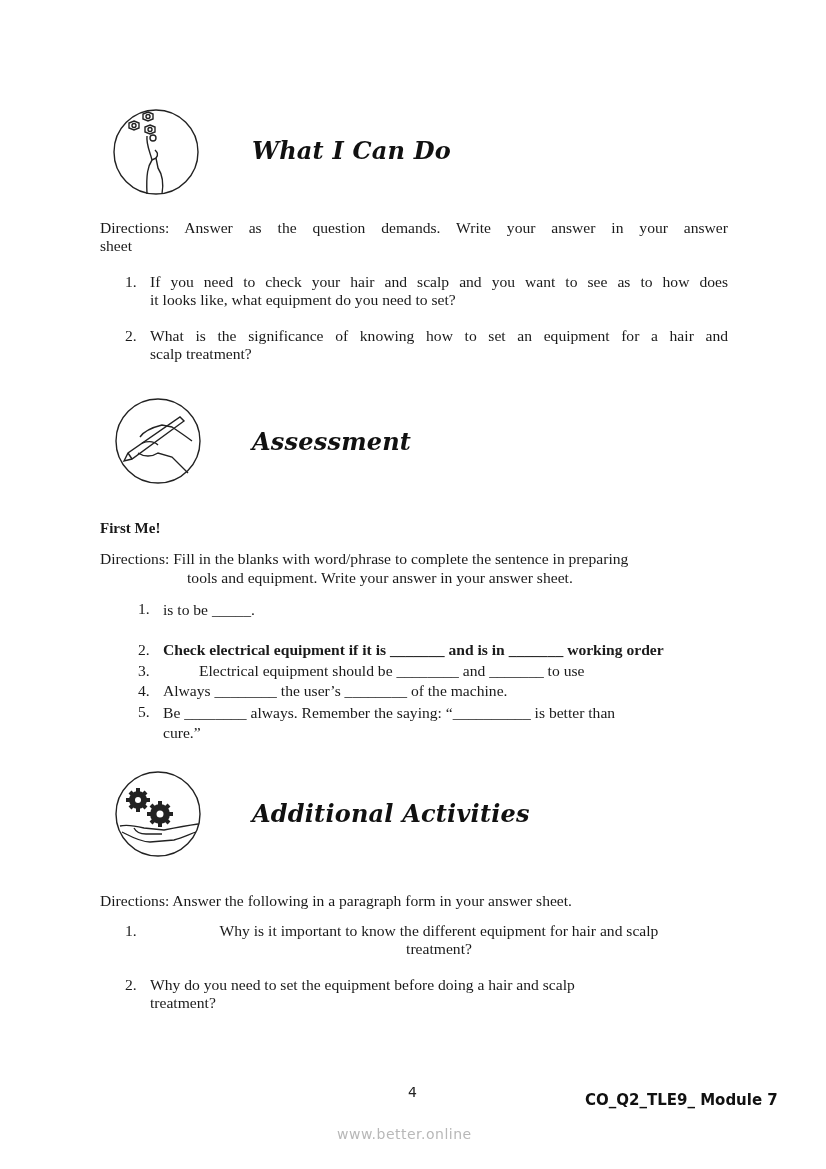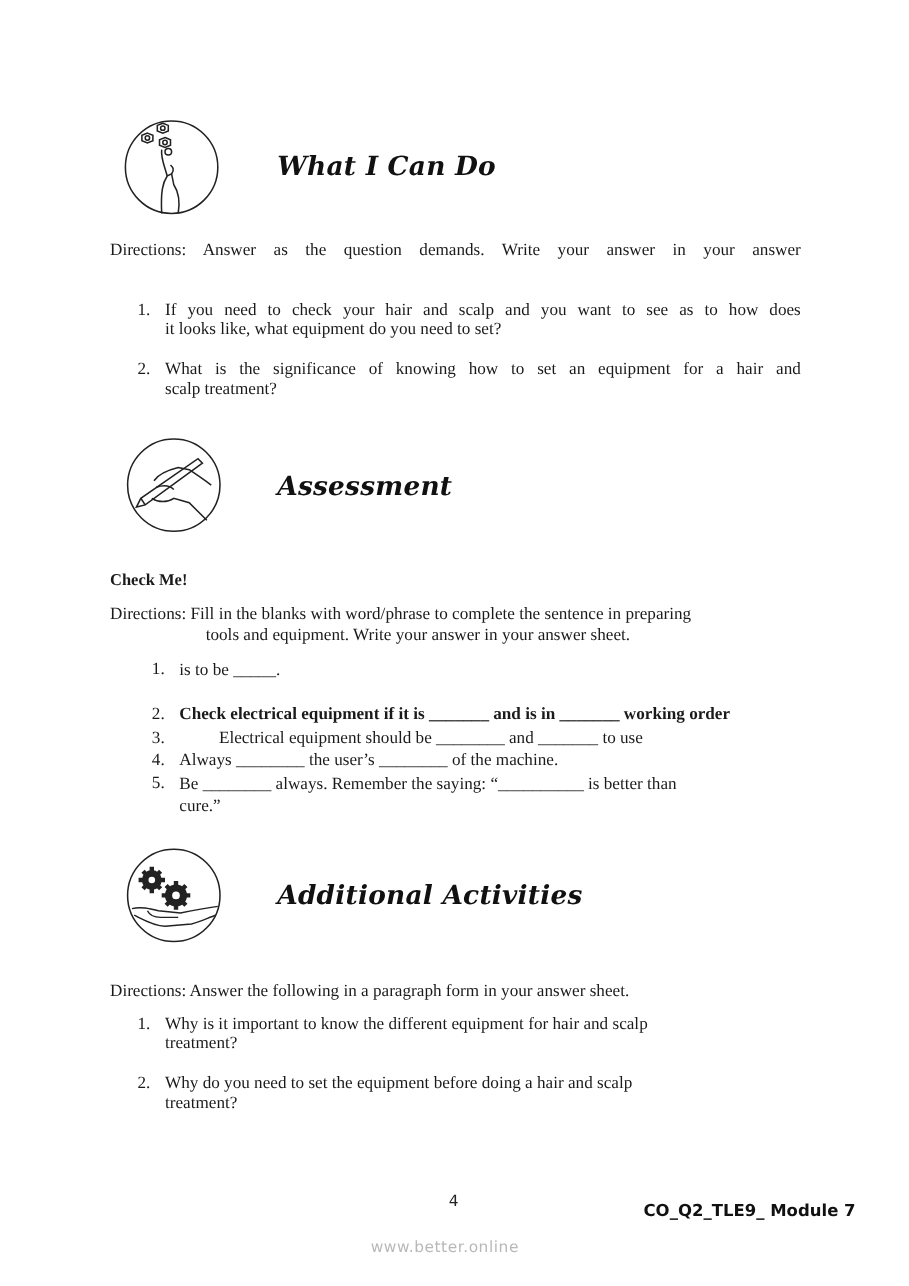--- a/index.html
+++ b/index.html
@@ -36,20 +36,21 @@
       <path d="M40,52 C36,58 34,66 35,86"></path>
       <path d="M44,50 C47,46 45,44 43,42"></path>
       <circle cx="41" cy="30" r="3"></circle>
     </g>
   </svg>
 </div>
 <div class="section-title" style="left:224px; top:136px;">What I Can Do</div>
 
 <div class="para just" style="left:100px; top:219px; width:628px;">
   <div style="text-align:justify; text-align-last:justify;">Directions: Answer as the question demands. Write your answer in your answer</div>
+  <div>sheet</div>
 </div>
 
 <div class="qitem" style="left:125px; top:273px; width:603px;">
   <span class="qnum">1.</span>
   <div class="qtext" style="width:578px;">
     <div style="text-align:justify; text-align-last:justify;">If you need to check your hair and scalp and you want to see as to how does</div>
     <div>it looks like, what equipment do you need to set?</div>
   </div>
 </div>
 <div class="qitem" style="left:125px; top:327px; width:603px;">
@@ -67,21 +68,21 @@
       <path d="M10,64 L14,56 L66,20 L70,24 L18,62 Z"></path>
       <path d="M14,56 L18,62"></path>
       <path d="M26,40 C30,34 40,30 48,28 L58,30 C64,34 70,38 78,44"></path>
       <path d="M24,56 C30,60 38,60 44,56 L58,60 C64,66 70,72 74,76"></path>
       <path d="M28,46 C34,44 40,44 44,48"></path>
     </g>
   </svg>
 </div>
 <div class="section-title" style="left:224px; top:427px;">Assessment</div>
 
-<div class="fill-title" style="left:100px; top:520px;">Check Me!</div>
+<div class="fill-title" style="left:100px; top:520px;">First Me!</div>
 
 <div class="para" style="left:100px; top:550px; width:628px;">
   <div>Directions: Fill in the blanks with word/phrase to complete the sentence in preparing</div>
   <div style="padding-left:87px; margin-top:1px;">tools and equipment. Write your answer in your answer sheet.</div>
 </div>
 
 <div class="qitem" style="left:138px; top:600px; width:590px;">
   <span class="qnum">1.</span>
   <div class="qtext" style="width:565px; line-height:20px;">
     <div>is to be _____.</div>
@@ -140,21 +141,21 @@
       <path d="M20,58 C22,62 26,64 32,64 L48,64"></path>
     </g>
   </svg>
 </div>
 <div class="section-title" style="left:224px; top:799px;">Additional Activities</div>
 
 <div class="para" style="left:100px; top:892px; width:628px;">Directions: Answer the following in a paragraph form in your answer sheet.</div>
 
 <div class="qitem" style="left:125px; top:922px; width:603px;">
   <span class="qnum">1.</span>
-  <div class="qtext" style="width:578px;">
+  <div class="qtext" style="width:578px;text-align:center;">
     <div>Why is it important to know the different equipment for hair and scalp</div>
     <div>treatment?</div>
   </div>
 </div>
 <div class="qitem" style="left:125px; top:976px; width:603px;">
   <span class="qnum">2.</span>
   <div class="qtext" style="width:578px;">
     <div>Why do you need to set the equipment before doing a hair and scalp</div>
     <div>treatment?</div>
   </div>

